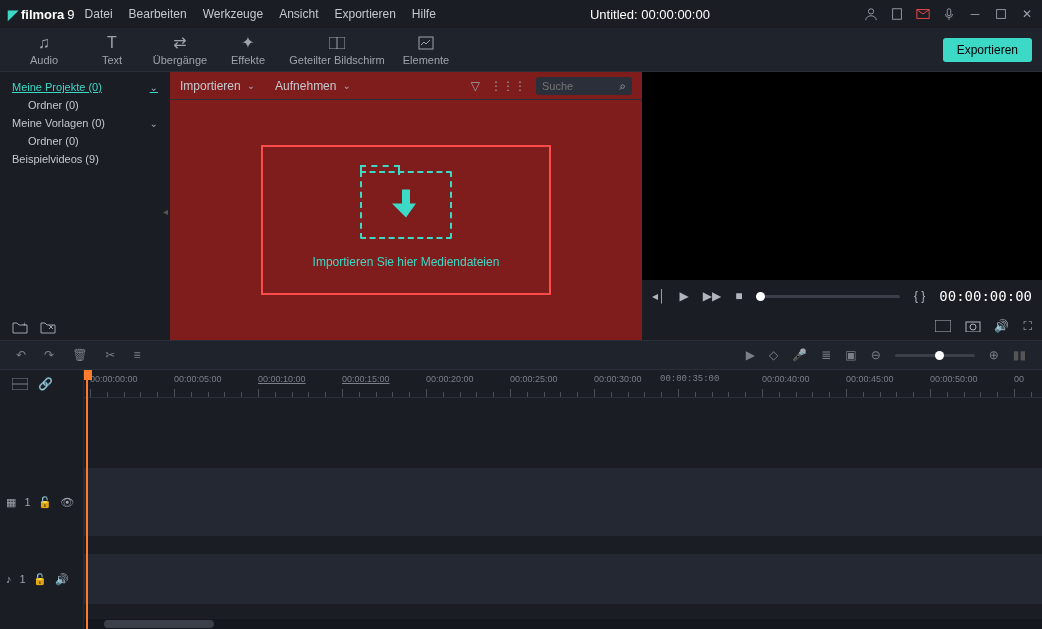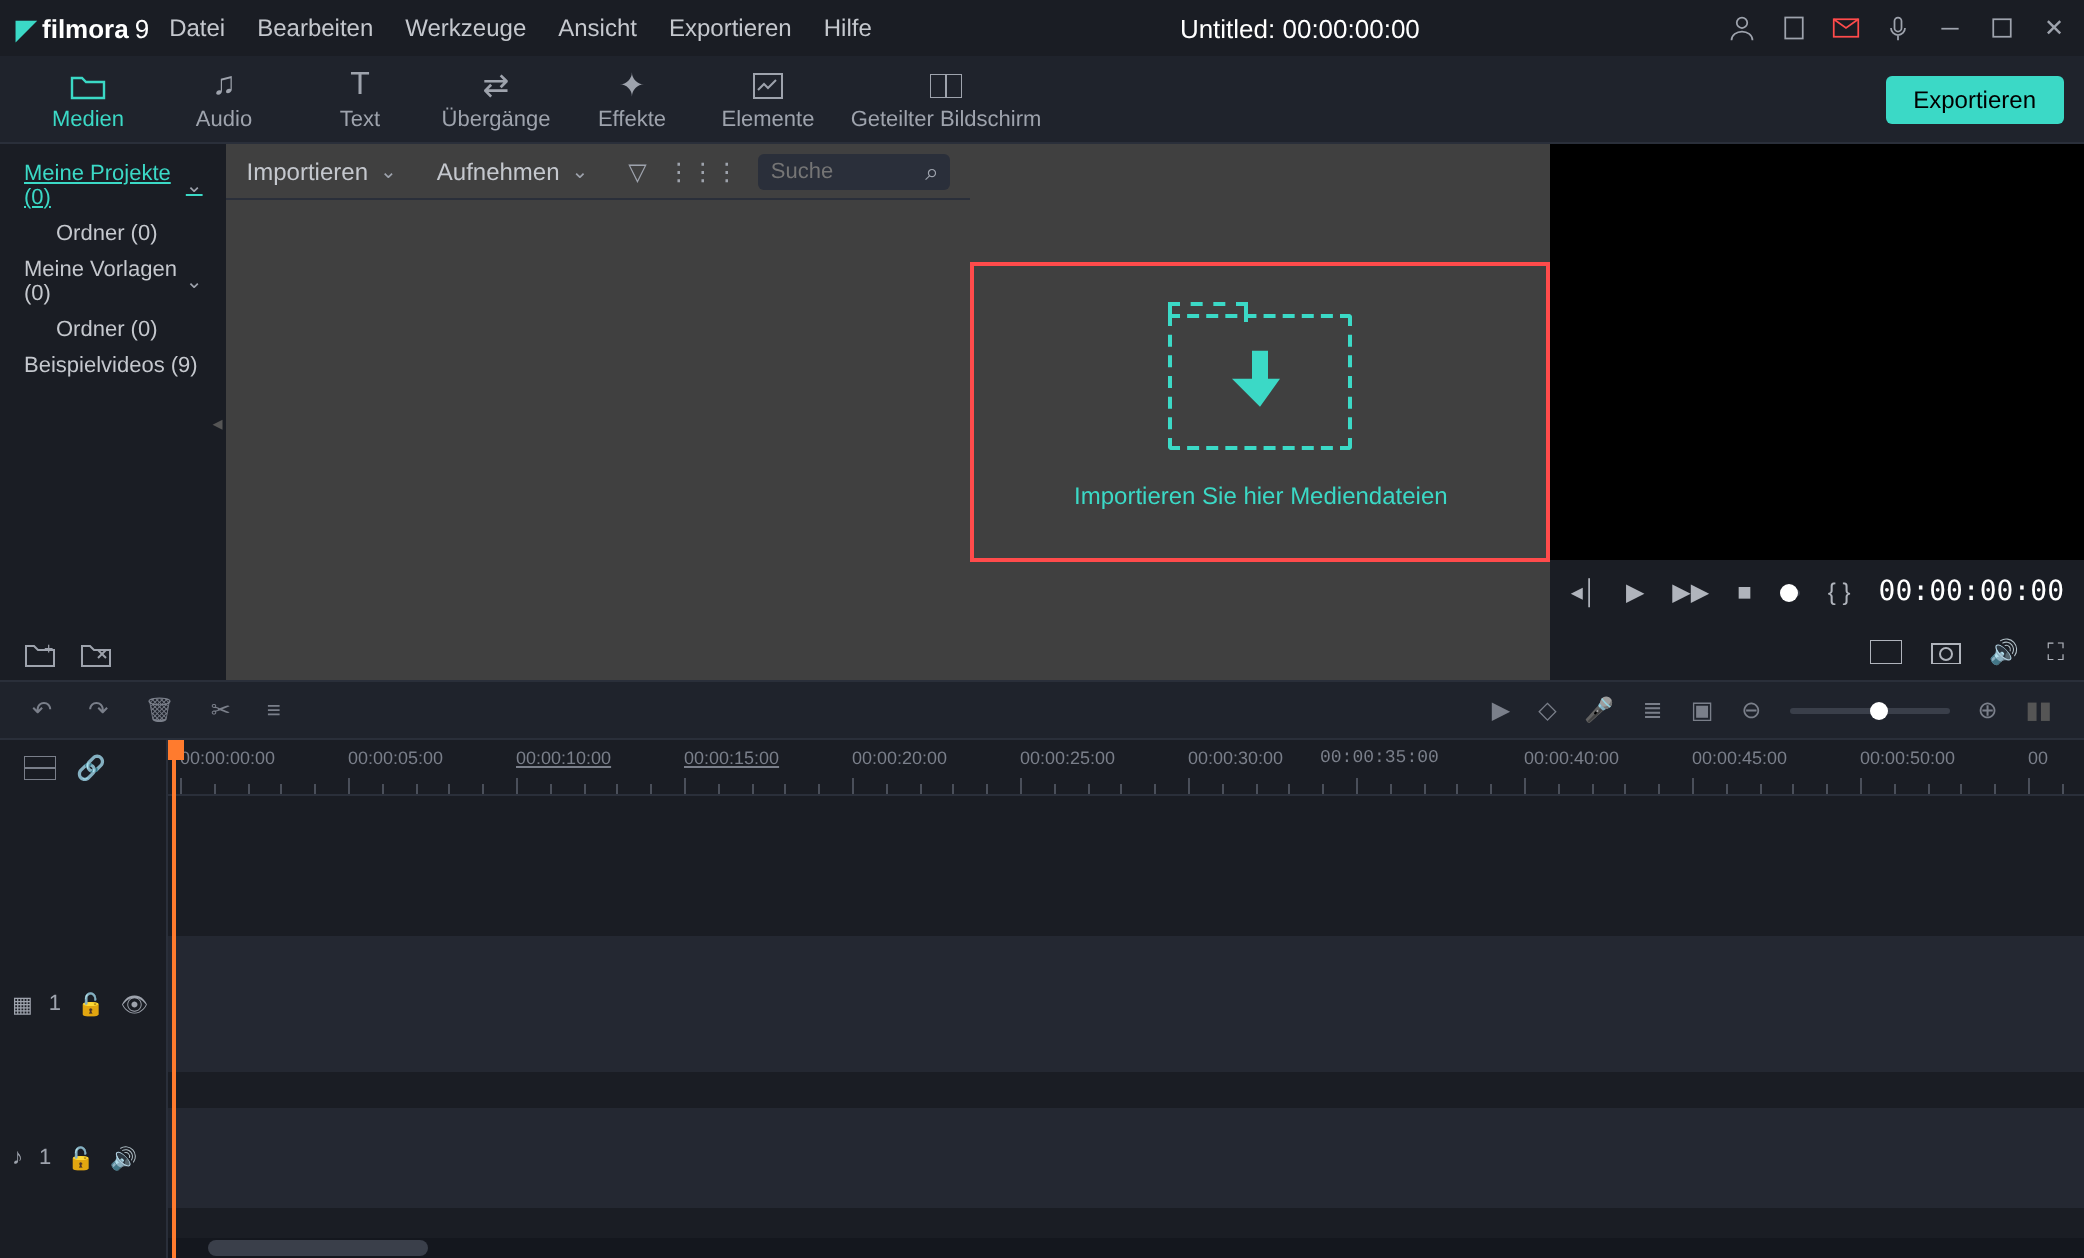--- a/index.html
+++ b/index.html
@@ -21,21 +21,21 @@
 .export-btn { margin-left: auto; background: #3bd9c6; color: #000; padding: 5px 14px; border-radius: 3px; cursor: pointer; font-size: 12px; }
 .main-row { display: flex; height: 268px; }
 .sidebar { width: 170px; background: #1a1d24; padding: 6px 0; position: relative; }
 .side-item { padding: 3px 12px; cursor: pointer; display: flex; align-items: center; justify-content: space-between; font-size: 11px; color: #c5c8ce; }
 .side-item.active { color: #3bd9c6; text-decoration: underline; }
 .side-sub { padding-left: 28px; align-items: center; }
 .chev { color: #9ea3ad; font-size: 10px; }
 .side-collapse { position: absolute; right: 2px; top: 50%; color: #555; cursor: pointer; font-size: 10px; }
 .side-bottom { position: absolute; bottom: 6px; left: 12px; display: flex; gap: 12px; }
 .sb-icon { color: #9ea3ad; cursor: pointer; }
-.media-area { flex: 1; background: #404040; display: flex; flex-direction: row; }
+.media-area { flex: 1; background: #7f1d1d; display: flex; flex-direction: column; }
 .media-toolbar { height: 28px; display: flex; align-items: center; padding: 0 10px; gap: 20px; border-bottom: 1px solid #2a2f3a; }
 .mt-drop { display: flex; align-items: center; gap: 6px; cursor: pointer; color: #c5c8ce; font-size: 12px; }
 .mt-right { margin-left: auto; display: flex; align-items: center; gap: 10px; }
 .search-box { background: #2a2f3a; border-radius: 3px; display: flex; align-items: center; padding: 2px 6px; width: 96px; }
 .search-box input { background: transparent; border: none; color: #c5c8ce; width: 100%; outline: none; font-size: 11px; }
 .dropzone-wrap { flex: 1; display: flex; align-items: center; justify-content: center; }
 .dropzone { border: 2px solid #ff4b4b; width: 290px; height: 150px; display: flex; flex-direction: column; align-items: center; justify-content: center; gap: 16px; cursor: pointer; }
 .dz-folder { width: 92px; height: 68px; border: 2px dashed #3bd9c6; position: relative; border-radius: 2px; }
 .dz-folder::before { content: ''; position: absolute; top: -8px; left: -2px; width: 36px; height: 8px; border: 2px dashed #3bd9c6; border-bottom: none; }
 .dz-arrow { position: absolute; top: 50%; left: 50%; transform: translate(-50%, -55%); }
@@ -108,61 +108,53 @@
     <span class="tb-icon" style="text-align:center">─</span>
     <svg class="tb-icon" viewBox="0 0 16 16">
         <rect x="3" y="3" width="10" height="10" fill="none" stroke="currentColor"></rect>
       </svg>
     <span class="tb-icon" style="text-align:center">✕</span>
   </div>
 </div>
 
 <div class="toolbar">
   <div class="tool-tabs">
-    <div class="tool-tab active">
-      <span class="tool-tab-icon">
-          <svg width="18" height="14" viewBox="0 0 18 14">
-            <path d="M1 3h5l2 2h9v8H1z" fill="none" stroke="currentColor" stroke-width="1.2"></path>
-          </svg>
-        </span>
-      <span class="tool-tab-label">Medien</span>
-    </div>
     <div class="tool-tab">
       <span class="tool-tab-icon">♫</span>
       <span class="tool-tab-label">Audio</span>
     </div>
     <div class="tool-tab">
       <span class="tool-tab-icon">T</span>
       <span class="tool-tab-label">Text</span>
     </div>
     <div class="tool-tab">
       <span class="tool-tab-icon">⇄</span>
       <span class="tool-tab-label">Übergänge</span>
     </div>
     <div class="tool-tab">
       <span class="tool-tab-icon">✦</span>
       <span class="tool-tab-label">Effekte</span>
-    </div>
-    <div class="tool-tab">
-      <span class="tool-tab-icon">
-          <svg width="16" height="14" viewBox="0 0 16 14">
-            <rect x="1" y="1" width="14" height="12" fill="none" stroke="currentColor"></rect>
-            <path d="M3 9l3-3 2 2 4-4" fill="none" stroke="currentColor"></path>
-          </svg>
-        </span>
-      <span class="tool-tab-label">Elemente</span>
     </div>
     <div class="tool-tab" style="width:110px">
       <span class="tool-tab-icon">
           <svg width="16" height="12" viewBox="0 0 16 12">
             <rect x="0" y="0" width="16" height="12" fill="none" stroke="currentColor"></rect>
             <line x1="8" y1="0" x2="8" y2="12" stroke="currentColor"></line>
           </svg>
         </span>
       <span class="tool-tab-label">Geteilter Bildschirm</span>
+    </div>
+    <div class="tool-tab">
+      <span class="tool-tab-icon">
+          <svg width="16" height="14" viewBox="0 0 16 14">
+            <rect x="1" y="1" width="14" height="12" fill="none" stroke="currentColor"></rect>
+            <path d="M3 9l3-3 2 2 4-4" fill="none" stroke="currentColor"></path>
+          </svg>
+        </span>
+      <span class="tool-tab-label">Elemente</span>
     </div>
   </div>
   <div class="export-btn">Exportieren</div>
 </div>
 
 <div class="main-row">
   <div class="sidebar">
     <div class="side-item active">
         <span>Meine Projekte (0)</span>
         <span class="chev">⌄</span>

